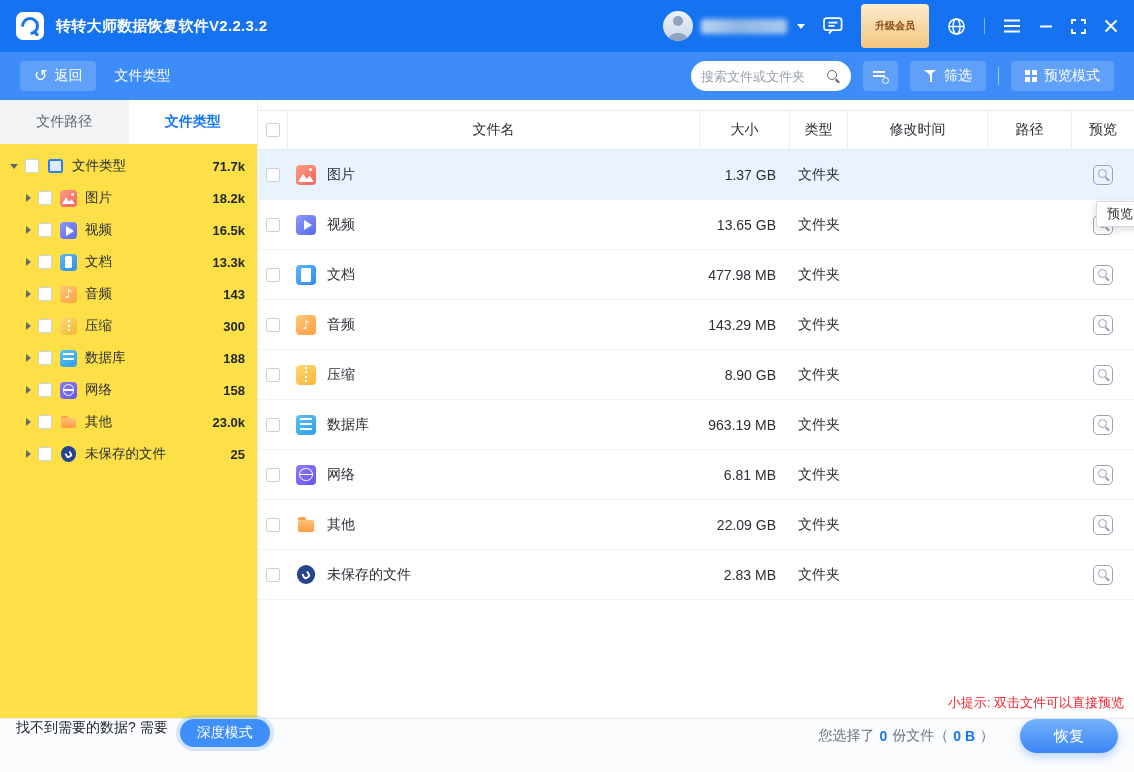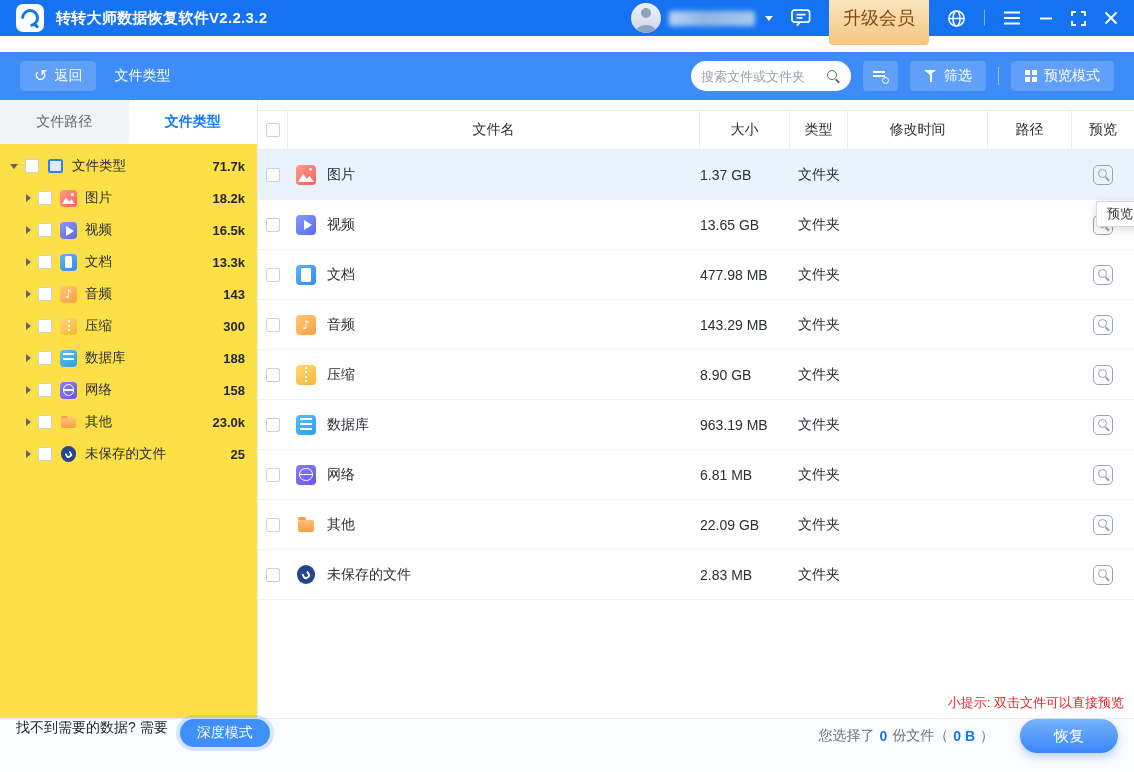--- a/index.html
+++ b/index.html
@@ -1,33 +1,33 @@
 <!DOCTYPE html>
 <html><head>
 <meta charset="utf-8">
 <style>
   *{box-sizing:border-box;margin:0;padding:0;font-family:"Liberation Sans","DejaVu Sans",sans-serif}
   body{background:#666}
   .app{position:relative;width:1134px;height:772px;background:#fff;overflow:hidden}
 
   
-  .titlebar{position:absolute;left:0;top:0;right:0;height:36px;background:#1573f1;display:flex;align-items:center;gap:12px;padding:0 16px}
+  .titlebar{position:absolute;left:0;top:0;right:0;height:52px;background:#1573f1;display:flex;align-items:center;gap:12px;padding:0 16px}
   .logo{width:28px;height:28px;background:#fff;border-radius:7px;position:relative;flex:none}
   .logo::before{content:"";position:absolute;inset:5px;border:3.2px solid #1677f2;border-radius:50%;border-bottom-color:transparent;transform:rotate(40deg)}
   .logo::after{content:"";position:absolute;right:5px;bottom:5px;width:6px;height:3px;background:#1677f2;border-radius:1px;transform:rotate(45deg)}
   .apptitle{color:#fff;font-size:15px;font-weight:700;letter-spacing:.3px}
   .tb-right{margin-left:auto;display:flex;align-items:center;gap:18px}
   .account{display:flex;align-items:center;gap:8px;cursor:pointer}
   .avatar{width:30px;height:30px;border-radius:50%;background:linear-gradient(180deg,#eef3f9,#c9d6ea);position:relative;overflow:hidden;display:inline-block;flex:none}
   .avatar::before{content:"";position:absolute;top:5px;left:50%;transform:translateX(-50%);width:10px;height:10px;border-radius:50%;background:#8fa3bd}
   .avatar::after{content:"";position:absolute;bottom:-5px;left:50%;transform:translateX(-50%);width:20px;height:13px;border-radius:50% 50% 0 0;background:#8fa3bd}
   .nameblur{display:inline-block;width:86px;height:15px;border-radius:3px;background:linear-gradient(90deg,#bcd4f2,#8fb7e6 40%,#a9c8ec);filter:blur(2.5px)}
   .dcaret{width:0;height:0;border-top:5px solid #fff;border-left:4px solid transparent;border-right:4px solid transparent;margin-left:2px}
   .ticon{display:flex;align-items:center;justify-content:center;cursor:pointer}
-  .vip{background:linear-gradient(180deg,#fdeccb,#f3c67f);color:#8a4613;font-size:18px;font-weight:400;padding:15px 14px;border-radius:4px;cursor:pointer;white-space:nowrap}
+  .vip{background:linear-gradient(180deg,#fdeccb,#f3c67f);color:#8a4613;font-size:10px;font-weight:700;padding:15px 14px;border-radius:4px;cursor:pointer;white-space:nowrap}
   .vdiv{width:1px;height:16px;background:rgba(255,255,255,.45)}
 
   
   .toolbar{position:absolute;left:0;top:52px;right:0;height:48px;background:#3d8cf8;display:flex;align-items:center;padding:0 20px;gap:18px}
   .tbtn{display:flex;align-items:center;gap:7px;background:rgba(255,255,255,.18);border:none;color:#fff;font-size:14px;height:30px;padding:0 14px;border-radius:4px;cursor:pointer;white-space:nowrap}
   .tbtn.sq{padding:0 10px}
   .backarrow{font-size:16px;line-height:1}
   .crumb{color:#fff;font-size:14px}
   .tool-right{margin-left:auto;display:flex;align-items:center;gap:12px}
   .searchbox{background:#fff;border-radius:15px;height:30px;display:flex;align-items:center;padding:0 10px;width:160px}
@@ -100,21 +100,21 @@
   .w-name{flex:1}
   .w-size{width:90px;flex:none}
   .w-type{width:58px;flex:none}
   .w-time{width:140px;flex:none}
   .w-path{width:84px;flex:none}
   .w-pv{width:62px;flex:none}
   .row{height:50px;display:flex;align-items:center;border-bottom:1px solid #f0f2f6;font-size:14px;color:#2b2f36;cursor:default}
   .row.active{background:#e9f3fe}
   .c-cb{width:30px;flex:none;display:flex;justify-content:center}
   .c-name{flex:1;display:flex;align-items:center;gap:11px;padding-left:8px}
-  .c-size{width:90px;flex:none;text-align:left;padding-right:14px;color:#2b2f36}
+  .c-size{width:90px;flex:none;text-align:right;padding-right:14px;color:#2b2f36}
   .c-type{width:58px;flex:none;text-align:center}
   .c-time{width:140px;flex:none}
   .c-path{width:84px;flex:none}
   .c-pv{width:62px;flex:none;display:flex;justify-content:center}
   .pv{width:20px;height:20px;border:1.6px solid #98a2b3;border-radius:5px;position:relative;cursor:pointer;display:inline-block}
   .pv::before{content:"";position:absolute;left:3.5px;top:3.5px;width:7px;height:7px;border:1.6px solid #98a2b3;border-radius:50%}
   .pv::after{content:"";position:absolute;right:2.5px;bottom:3.5px;width:5px;height:1.6px;background:#98a2b3;transform:rotate(45deg)}
   .pv-tooltip{position:absolute;right:-10px;top:101px;z-index:5;background:#fff;border:1px solid #d4d9e0;padding:3px 10px;font-size:13px;color:#333;box-shadow:0 2px 8px rgba(0,0,0,.15);border-radius:2px;white-space:nowrap}
   .tipline{position:absolute;right:10px;bottom:6px;color:#f5222d;font-size:13px}
 

